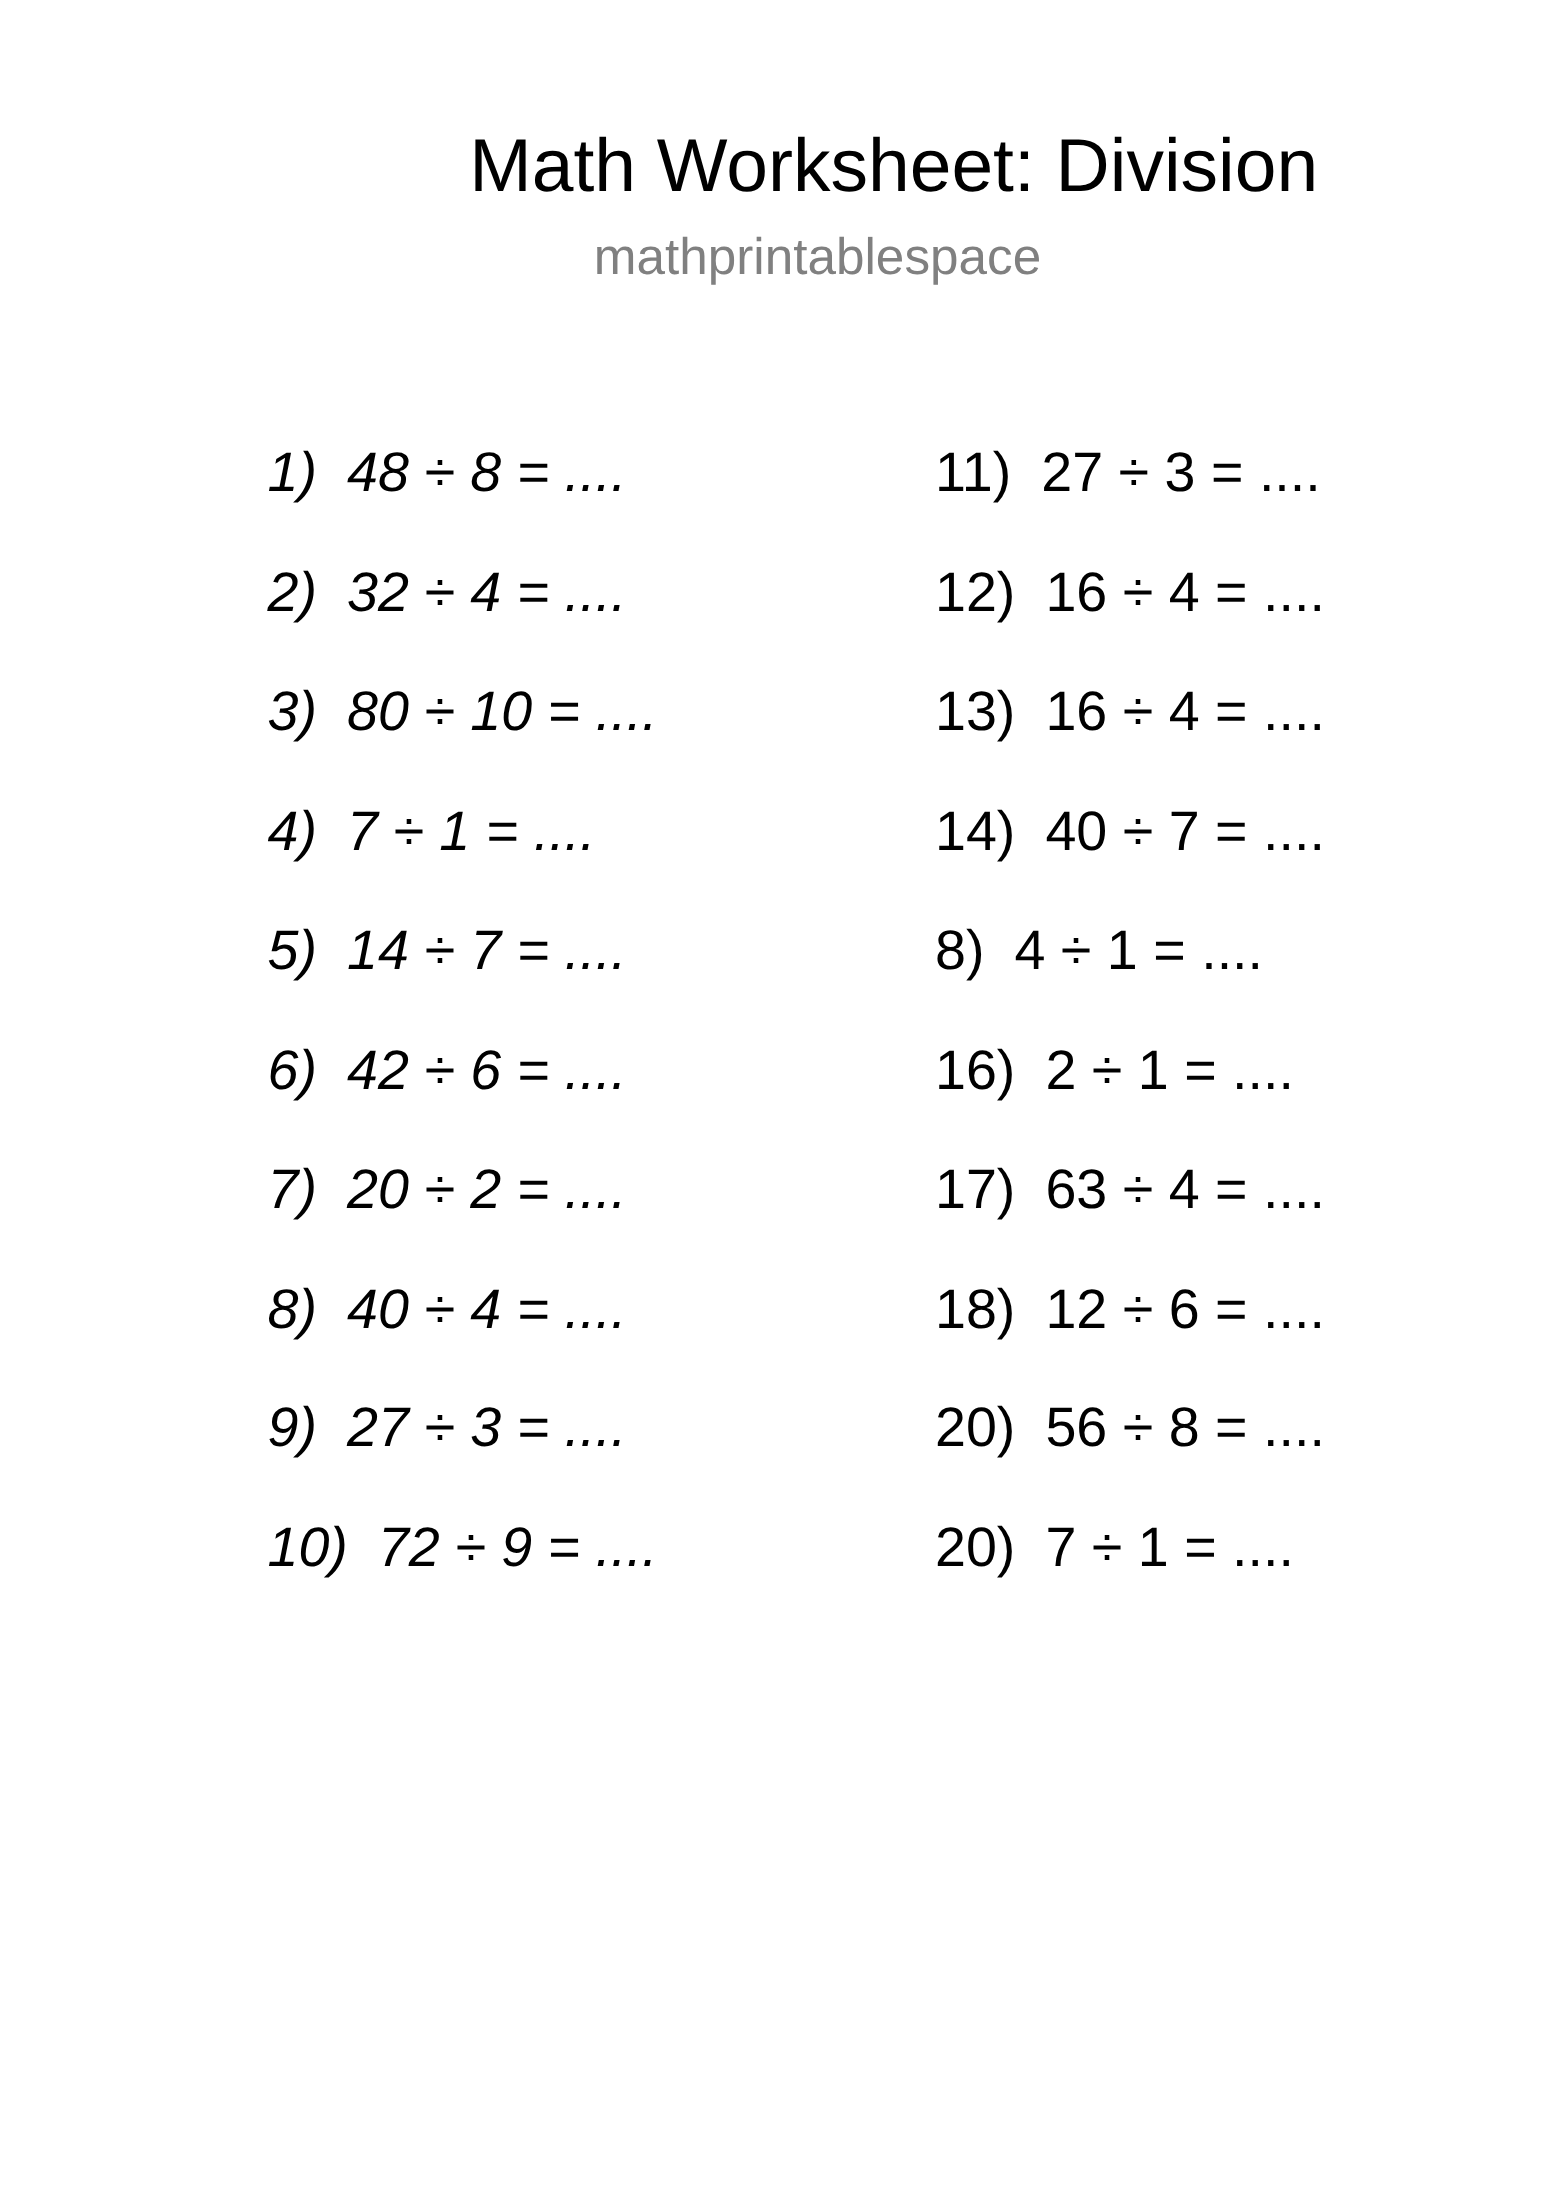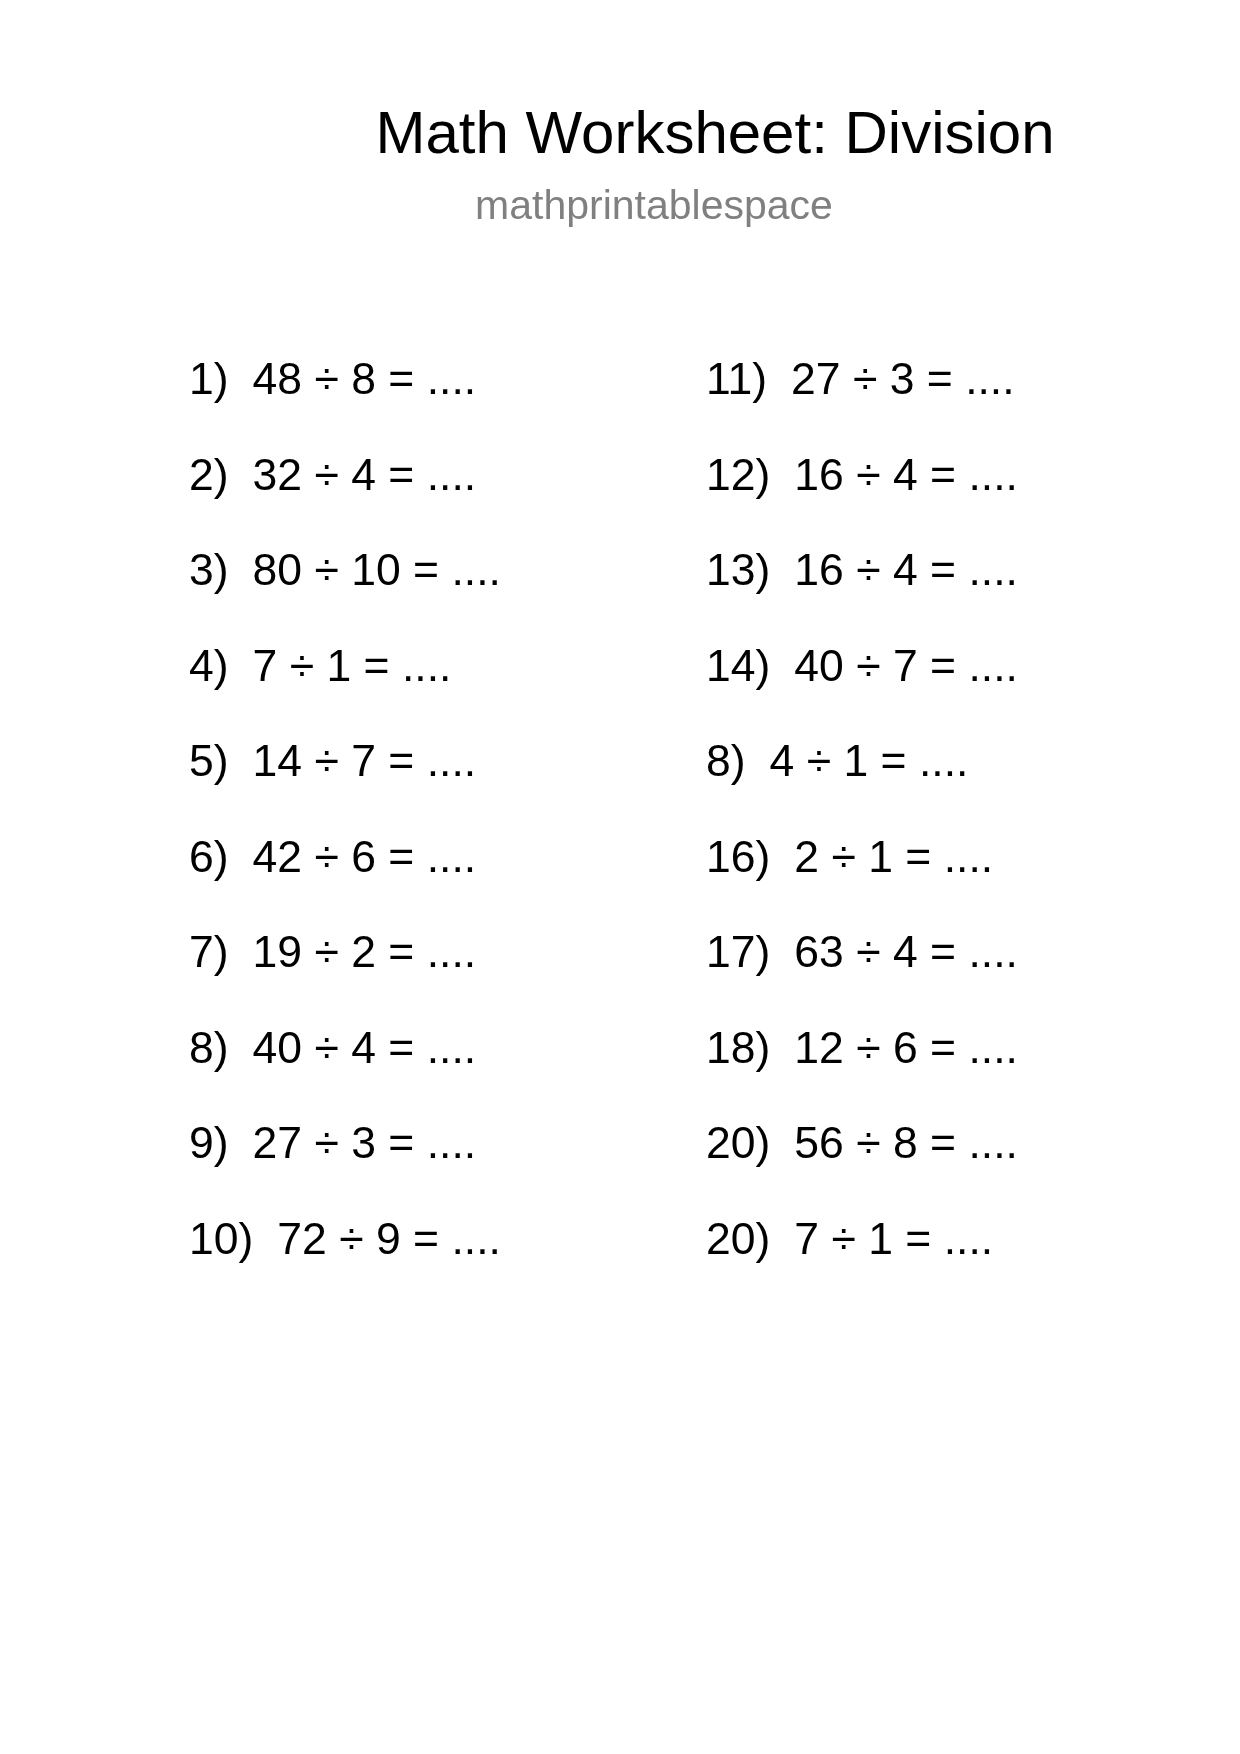--- a/index.html
+++ b/index.html
@@ -33,22 +33,22 @@
       text-align: center;
       font-size: 41px;
       line-height: 48px;
       color: #808080;
       white-space: nowrap;
     }
     .column {
       position: absolute;
       top: 350px;
     }
-    .col-left { left: 189px; }
-    .col-right { left: 706px; }
+    .col-left { left: 214px; font-style: italic; }
+    .col-right { left: 748px; }
     .problem {
       height: 95.5px;
       font-size: 44.5px;
       line-height: 58px;
       white-space: nowrap;
     }
     .problem .num { margin-right: 24px; }
   </style>
 </head>
 <body>
@@ -56,21 +56,21 @@
 <div class="title">Math Worksheet: Division</div>
 <div class="subtitle">mathprintablespace</div>
 
 <div class="column col-left">
   <div class="problem"><span class="num">1)</span><span>48 ÷ 8 = ....</span></div>
   <div class="problem"><span class="num">2)</span><span>32 ÷ 4 = ....</span></div>
   <div class="problem"><span class="num">3)</span><span>80 ÷ 10 = ....</span></div>
   <div class="problem"><span class="num">4)</span><span>7 ÷ 1 = ....</span></div>
   <div class="problem"><span class="num">5)</span><span>14 ÷ 7 = ....</span></div>
   <div class="problem"><span class="num">6)</span><span>42 ÷ 6 = ....</span></div>
-  <div class="problem"><span class="num">7)</span><span>19 ÷ 2 = ....</span></div>
+  <div class="problem"><span class="num">7)</span><span>20 ÷ 2 = ....</span></div>
   <div class="problem"><span class="num">8)</span><span>40 ÷ 4 = ....</span></div>
   <div class="problem"><span class="num">9)</span><span>27 ÷ 3 = ....</span></div>
   <div class="problem"><span class="num">10)</span><span>72 ÷ 9 = ....</span></div>
 </div>
 
 <div class="column col-right">
   <div class="problem"><span class="num">11)</span><span>27 ÷ 3 = ....</span></div>
   <div class="problem"><span class="num">12)</span><span>16 ÷ 4 = ....</span></div>
   <div class="problem"><span class="num">13)</span><span>16 ÷ 4 = ....</span></div>
   <div class="problem"><span class="num">14)</span><span>40 ÷ 7 = ....</span></div>

